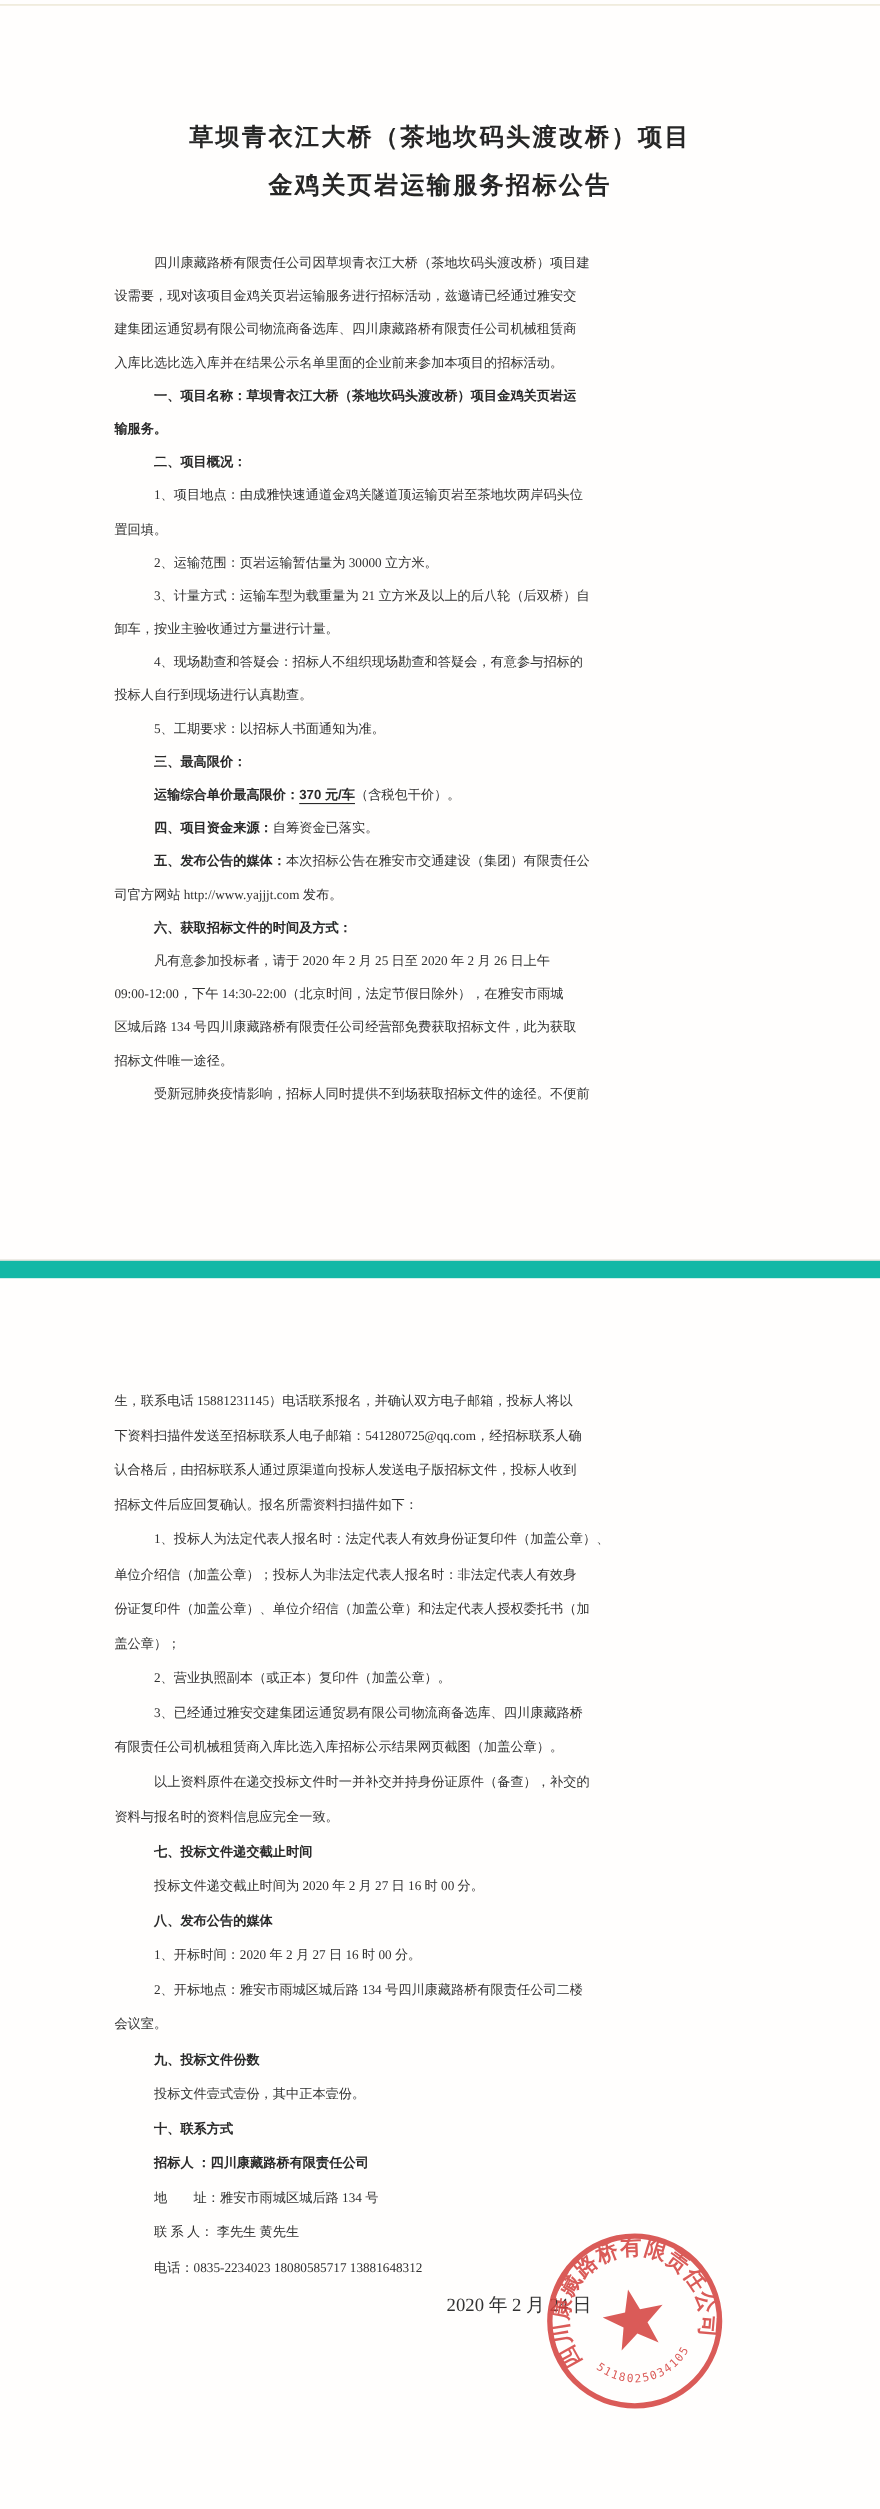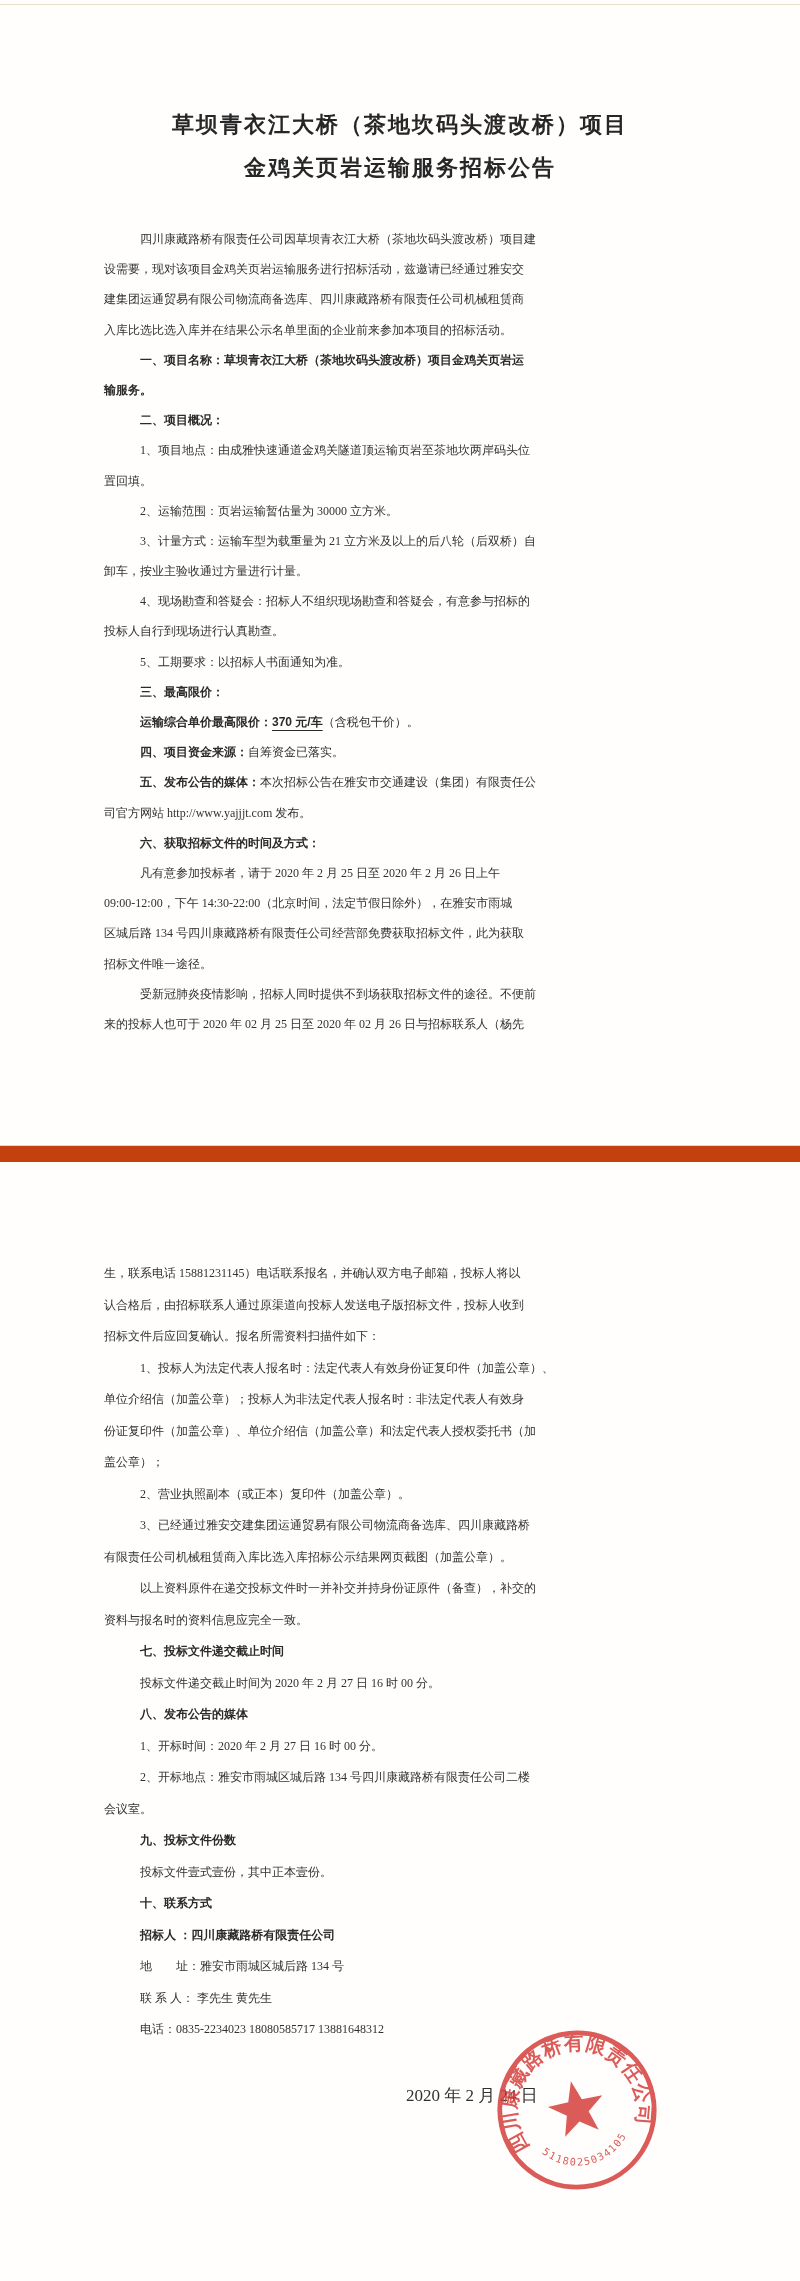--- a/index.html
+++ b/index.html
@@ -1,16 +1,16 @@
 <!DOCTYPE html>
 <html><head>
 <meta charset="utf-8">
 <style>
   html,body{margin:0;padding:0;background:#ffffff;}
-  #doc{position:relative;width:800px;height:2281px;background:#c2410c;overflow:hidden;
+  #doc{position:relative;width:800px;height:2281px;background:#14b8a6;overflow:hidden;
        font-family:"Liberation Serif","DejaVu Serif",serif;color:#303030;}
   .page{position:absolute;left:0;width:800px;background:#fffefd;}
   #page1{top:0;height:1145px;border-bottom:1px solid #ddd8cd;}
   #page2{top:1162px;height:1135px;padding-left:20px;}
   .top-edge{position:absolute;top:4px;left:0;width:800px;height:1px;background:#e7dfc9;}
   .title{position:absolute;left:0;width:100%;text-align:center;font-weight:bold;
          font-family:"Liberation Sans","DejaVu Sans",sans-serif;
          font-size:22px;color:#262626;letter-spacing:2px;white-space:nowrap;}
   #title1{top:110px;}
   #title2{top:153px;}
@@ -57,27 +57,27 @@
         <div class="line ind"><span class="b ">运输综合单价最高限价：</span><span class="b u">370 元/车</span><span class="">（含税包干价）。</span></div>
         <div class="line ind"><span class="b ">四、项目资金来源：</span><span class="">自筹资金已落实。</span></div>
         <div class="line ind"><span class="b ">五、发布公告的媒体：</span><span class="">本次招标公告在雅安市交通建设（集团）有限责任公</span></div>
         <div class="line">司官方网站 http://www.yajjjt.com 发布。</div>
         <div class="line ind b">六、获取招标文件的时间及方式：</div>
         <div class="line ind">凡有意参加投标者，请于 2020 年 2 月 25 日至 2020 年 2 月 26 日上午</div>
         <div class="line">09:00-12:00，下午 14:30-22:00（北京时间，法定节假日除外），在雅安市雨城</div>
         <div class="line">区城后路 134 号四川康藏路桥有限责任公司经营部免费获取招标文件，此为获取</div>
         <div class="line">招标文件唯一途径。</div>
         <div class="line ind">受新冠肺炎疫情影响，招标人同时提供不到场获取招标文件的途径。不便前</div>
-        <div class="line">来的投标人也可于 2020 年 02 月 25 日至 2020 年 02 月 26 日与招标联系人（杨先</div>
       </div>
   </div>
 
   <div class="page" id="page2">
     <div class="lines" id="p2-lines">
         <div class="line">生，联系电话 15881231145）电话联系报名，并确认双方电子邮箱，投标人将以</div>
+        <div class="line">下资料扫描件发送至招标联系人电子邮箱：541280725@qq.com，经招标联系人确</div>
         <div class="line">认合格后，由招标联系人通过原渠道向投标人发送电子版招标文件，投标人收到</div>
         <div class="line">招标文件后应回复确认。报名所需资料扫描件如下：</div>
         <div class="line ind">1、投标人为法定代表人报名时：法定代表人有效身份证复印件（加盖公章）、</div>
         <div class="line">单位介绍信（加盖公章）；投标人为非法定代表人报名时：非法定代表人有效身</div>
         <div class="line">份证复印件（加盖公章）、单位介绍信（加盖公章）和法定代表人授权委托书（加</div>
         <div class="line">盖公章）；</div>
         <div class="line ind">2、营业执照副本（或正本）复印件（加盖公章）。</div>
         <div class="line ind">3、已经通过雅安交建集团运通贸易有限公司物流商备选库、四川康藏路桥</div>
         <div class="line">有限责任公司机械租赁商入库比选入库招标公示结果网页截图（加盖公章）。</div>
         <div class="line ind">以上资料原件在递交投标文件时一并补交并持身份证原件（备查），补交的</div>

